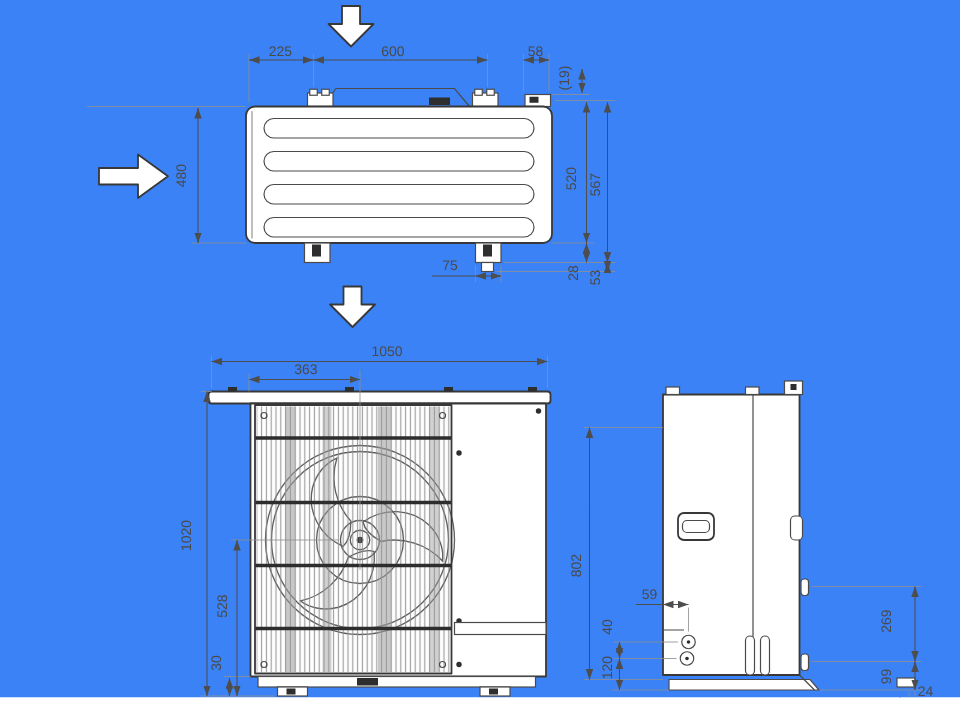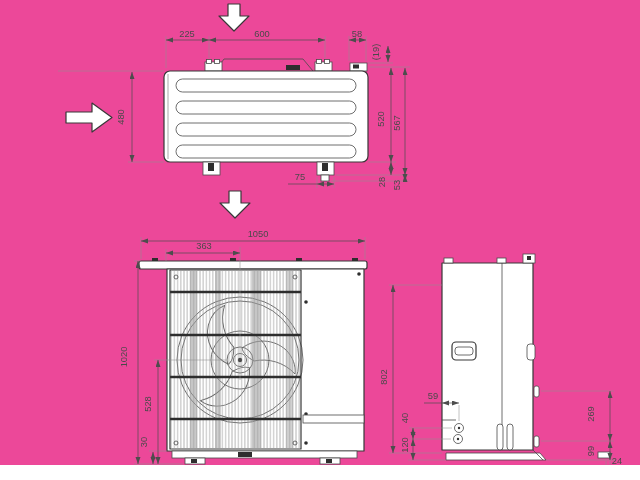--- a/index.html
+++ b/index.html
@@ -1,16 +1,16 @@
 <!DOCTYPE html>
 <html><head>
 <meta charset="utf-8">
 <style>
   html,body{margin:0;padding:0;background:#ffffff;}
-  #stage{position:relative;width:640px;height:465px;background:#ec4899;overflow:hidden;
+  #stage{position:relative;width:640px;height:465px;background:#3b82f6;overflow:hidden;
          font-family:"Liberation Sans",sans-serif;}
   svg{display:block;}
   .ol{stroke:#383838;stroke-width:1.2;fill:none;stroke-linejoin:round;}
   .ol2{stroke:#4a4a4a;stroke-width:.8;fill:none;}
   .thin{stroke:#6f6f6f;stroke-width:.6;fill:none;}
   .dl{stroke:#4d4d4d;stroke-width:.7;fill:none;}
   .el{stroke:#8f8f8f;stroke-width:.55;fill:none;}
   .dt{font-family:"Liberation Sans",sans-serif;font-size:9.3px;fill:#4a4a4a;}
   .fanl{stroke:#5f5f5f;stroke-width:.9;fill:none;}
   .dark{fill:#2e2e2e;stroke:none;}

